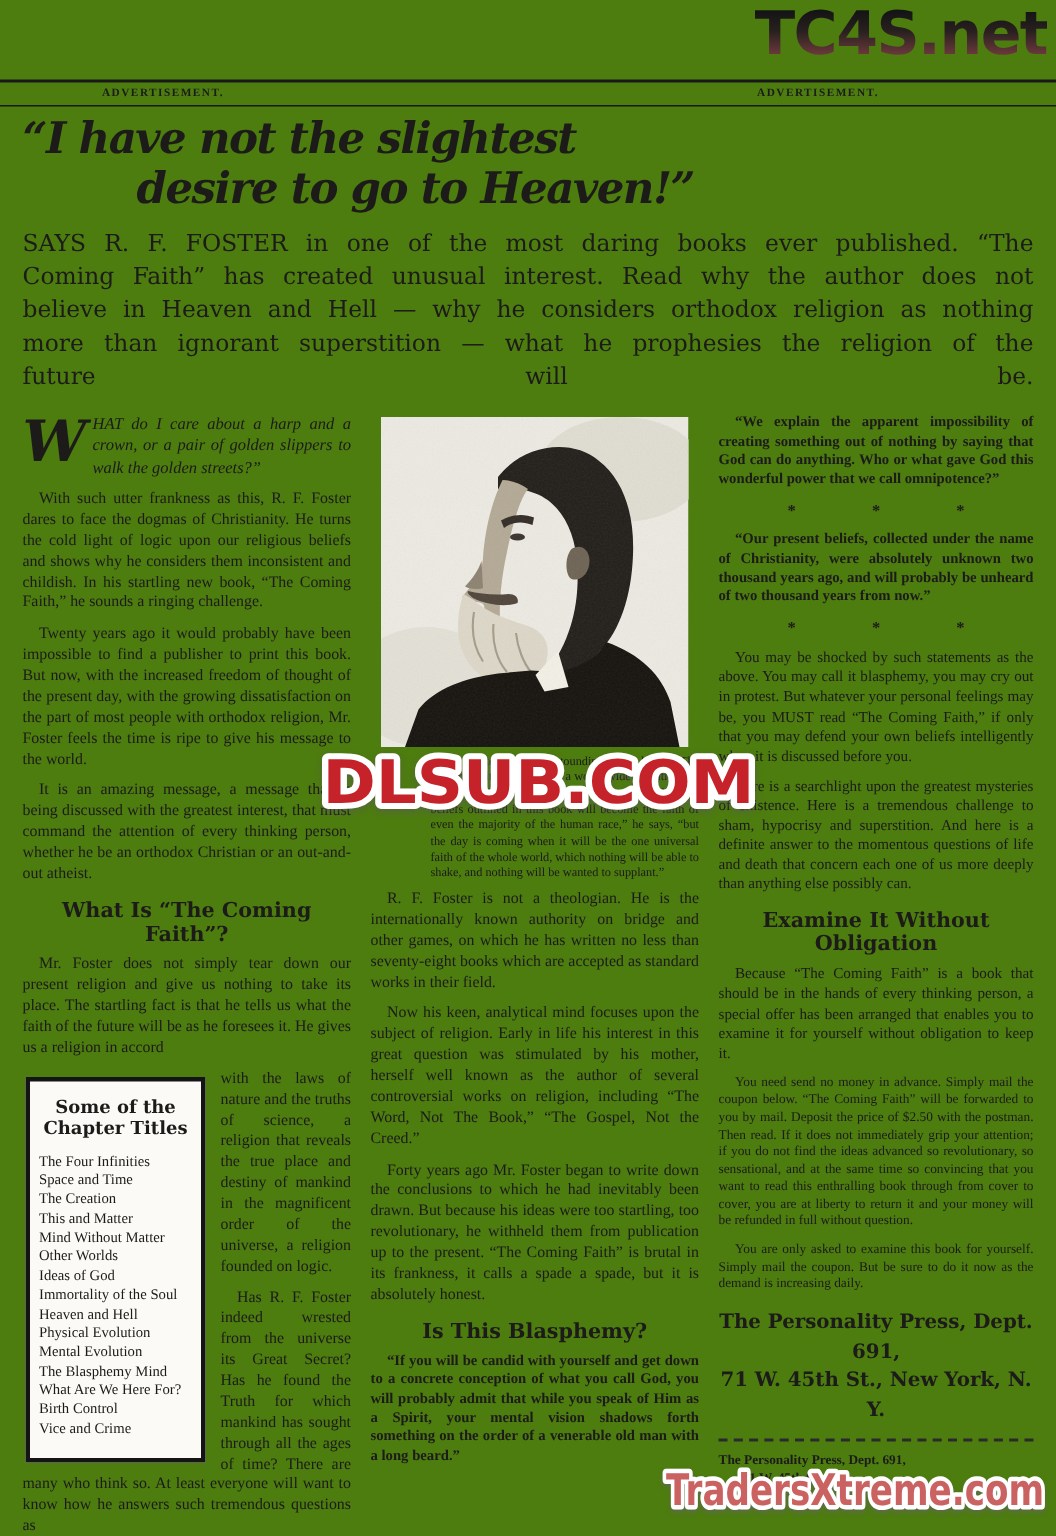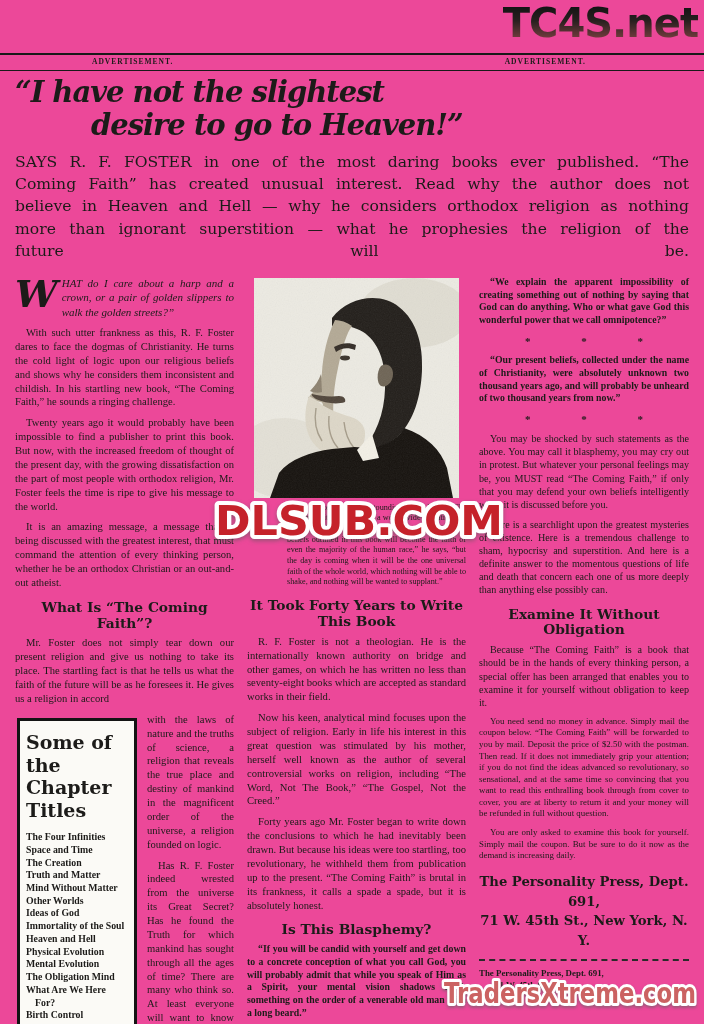--- a/index.html
+++ b/index.html
@@ -1,21 +1,21 @@
 <!DOCTYPE html>
 <html><head>
 <meta charset="utf-8">
 <style>
   * { box-sizing: border-box; margin: 0; padding: 0; }
   html,body { background:#888; }
   .page {
     position: relative;
     width: 704px; height: 1024px;
     margin: 0 auto;
-    background: #ec4899;
+    background: #4d7c0f;
     overflow: hidden;
     color: #1c1b19;
     font-family: "Liberation Serif", serif;
   }
   
   .tc4s {
     position: absolute; top: 0px; right: 6px;
     font-family: "DejaVu Sans", sans-serif;
     font-weight: bold; font-size: 40px; letter-spacing: -1px;
     color: #3a2526; z-index: 30;
@@ -27,21 +27,21 @@
     }
   }
   .wm-mid { position: absolute; left: 210px; top: 492px; z-index: 40; }
   .wm-bottom { position: absolute; left: 438px; top: 969px; z-index: 40; }
   .wm-mid svg, .wm-bottom svg { display: block; }
   
   .rule-top { position: absolute; top: 53px; left: 0; width: 704px; border-top: 2px solid #191919; }
   .ad-row {
     position: absolute; top: 57px; left: 0; width: 704px;
     display: flex; justify-content: space-between;
-    padding: 0 118px 0 92px;
+    padding: 0 118px 0 68px;
     font-weight: bold; font-size: 7.5px; letter-spacing: 1px;
   }
   .rule-bottom { position: absolute; top: 70px; left: 0; width: 704px; border-top: 1.5px solid #191919; }
   
   .content { position: absolute; top: 74px; left: 15px; width: 674px; }
   .headline {
     font-family: "DejaVu Serif", serif;
     font-style: italic; font-weight: bold;
     font-size: 29px; line-height: 1.13; letter-spacing: -1px;
     margin: 2px 0 8px;
@@ -73,25 +73,25 @@
   
   .chapter-box {
     float: left; width: 120px;
     border: 3px solid #141414;
     padding: 10px 6px 12px;
     margin: 5px 10px 3px 2px;
     background: #fbfaf6; text-align: left;
   }
   .box-title {
     font-family: "DejaVu Serif", serif; font-weight: bold;
-    font-size: 19px; line-height: 1.2; 
+    font-size: 12px; line-height: 1.2; text-align: center;
     margin-bottom: 9px;
   }
   .chapter-item {
-    font-weight: bold; font-size: 9.8px; line-height: 1.3;
+    font-weight: normal; font-size: 9.8px; line-height: 1.3;
     padding-left: 9px; text-indent: -9px;
   }
   
   .photo { display: block; margin: 2px auto 5px; }
   .caption { font-size: 8.2px; line-height: 1.3; text-align: justify; margin-bottom: 5px; margin-left: 40px; }
   .bold-quote { font-weight: bold; font-size: 9.8px; line-height: 1.3; }
   
   .stars {
     text-align: center; font-weight: bold; font-size: 11px;
     letter-spacing: 24px; text-indent: 24px !important;
@@ -142,29 +142,29 @@
         <p>It is an amazing message, a message that is being discussed with the greatest interest, that must command the attention of every thinking person, whether he be an orthodox Christian or an out-and-out atheist.</p>
         <div class="col-heading">What Is “The Coming Faith”?</div>
         <p>Mr. Foster does not simply tear down our present religion and give us nothing to take its place. The startling fact is that he tells us what the faith of the future will be as he foresees it. He gives us a religion in accord</p>
 
         <div class="chapter-box">
           <div class="box-title">Some of the Chapter Titles</div>
           <div>
               <div class="chapter-item">The Four Infinities</div>
               <div class="chapter-item">Space and Time</div>
               <div class="chapter-item">The Creation</div>
-              <div class="chapter-item">Truth and Matter</div>
+              <div class="chapter-item">This and Matter</div>
               <div class="chapter-item">Mind Without Matter</div>
               <div class="chapter-item">Other Worlds</div>
               <div class="chapter-item">Ideas of God</div>
               <div class="chapter-item">Immortality of the Soul</div>
               <div class="chapter-item">Heaven and Hell</div>
               <div class="chapter-item">Physical Evolution</div>
               <div class="chapter-item">Mental Evolution</div>
-              <div class="chapter-item">The Obligation Mind</div>
+              <div class="chapter-item">The Blasphemy Mind</div>
               <div class="chapter-item">What Are We Here For?</div>
               <div class="chapter-item">Birth Control</div>
               <div class="chapter-item">Vice and Crime</div>
             </div>
         </div>
 
         <p style="text-indent:0">with the laws of nature and the truths of science, a religion that reveals the true place and destiny of mankind in the magnificent order of the universe, a religion founded on logic.</p>
         <p>
           <span>Has R. F. Foster indeed wrested from the universe its Great Secret? Has he found the Truth for which mankind has sought through all the ages of time? There are many who think so. At least everyone will want to know how he answers such tremendous questions as </span>
         </p>
@@ -198,21 +198,20 @@
           <path d="M62 130 C60 142 62 154 68 163 M75 138 C74 150 77 162 84 170 M90 144 C91 154 95 164 100 170" stroke="#a59c8a" stroke-width="1.4" fill="none"></path>
 
           <path d="M127 88 C133 84 139 88 139 96 C139 104 133 110 127 108 C123 106 122 94 127 88 Z" fill="#6e6455"></path>
 
           <path d="M16 220 L25 195 C36 181 56 174 78 171 L100 169 L118 170 C136 166 146 158 150 150 C173 158 187 172 193 190 L199 220 Z" fill="#16120e"></path>
 
           <path d="M103 172 L118 156 L125 180 L109 183 Z" fill="#f3f0e6"></path>
           <rect width="205" height="220" filter="url(#grain)" opacity="0.09"></rect>
         </svg>
         <div class="caption">R. F. Foster, whose astounding new book “The Coming Faith” has created a world-wide sensation. “It will probably be at least a thousand years before the beliefs outlined in this book will become the faith of even the majority of the human race,” he says, “but the day is coming when it will be the one universal faith of the whole world, which nothing will be able to shake, and nothing will be wanted to supplant.”</div>
-        <div class="col-heading">It Took Forty Years to Write This Book</div>
         <p>R. F. Foster is not a theologian. He is the internationally known authority on bridge and other games, on which he has written no less than seventy-eight books which are accepted as standard works in their field.</p>
         <p>Now his keen, analytical mind focuses upon the subject of religion. Early in life his interest in this great question was stimulated by his mother, herself well known as the author of several controversial works on religion, including “The Word, Not The Book,” “The Gospel, Not the Creed.”</p>
         <p>Forty years ago Mr. Foster began to write down the conclusions to which he had inevitably been drawn. But because his ideas were too startling, too revolutionary, he withheld them from publication up to the present. “The Coming Faith” is brutal in its frankness, it calls a spade a spade, but it is absolutely honest.</p>
         <div class="col-heading">Is This Blasphemy?</div>
         <p class="bold-quote">“If you will be candid with yourself and get down to a concrete conception of what you call God, you will probably admit that while you speak of Him as a Spirit, your mental vision shadows forth something on the order of a venerable old man with a long beard.”</p>
       </div>
 
       <div class="col col-right">
         <p class="bold-quote">“We explain the apparent impossibility of creating something out of nothing by saying that God can do anything. Who or what gave God this wonderful power that we call omnipotence?”</p>
         <p class="stars">* * *</p>

